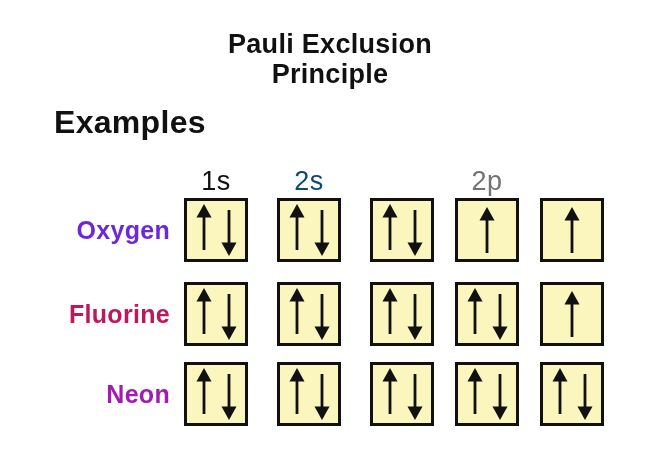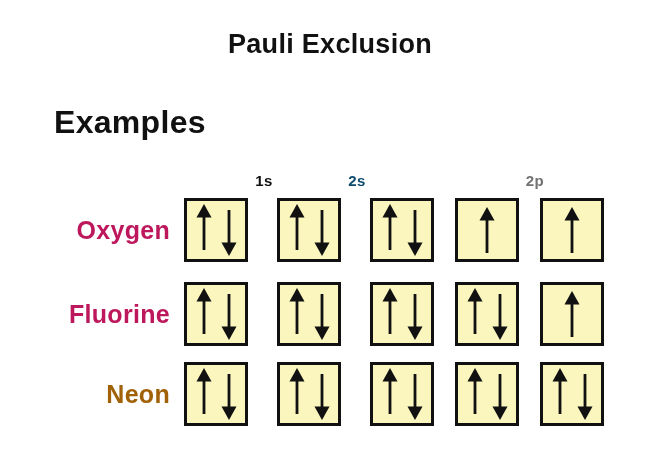--- a/index.html
+++ b/index.html
@@ -32,25 +32,24 @@
     left: 54px;
     top: 104px;
     font-size: 32px;
     font-weight: 700;
     letter-spacing: 0.3px;
   }
   .orb-label {
     position: absolute;
     top: 169px;
     transform: translateX(-50%);
-    font-size: 15px;
-    font-weight: 700;
+    font-size: 27px;
+    font-weight: 400;
     line-height: 24px;
     letter-spacing: 0.5px;
-    margin-left: 48px;
   }
   .row-label {
     position: absolute;
     right: 490px;
     font-size: 25px;
     font-weight: 600;
     line-height: 32px;
     white-space: nowrap;
     letter-spacing: 0.3px;
   }
@@ -68,29 +67,30 @@
   .arrow { display: block; }
   .arrow.off-up { transform: translateY(-3px); }
   .arrow.off-down { transform: translateY(3px); }
 </style>
 </head>
 <body>
 
 <div class="canvas">
   <div class="title">
     <div>Pauli Exclusion</div>
+    <div>Principle</div>
   </div>
   <div class="examples">Examples</div>
   <div id="labels">
       <div class="orb-label" style="left: 216px; color: rgb(17, 17, 17);">1s</div>
       <div class="orb-label" style="left: 309px; color: #0c4a6e;">2s</div>
       <div class="orb-label" style="left: 487px; color: #737373;">2p</div>
     </div>
   <div id="grid">
-      <div class="row-label" style="top: 214px; color: #be185d;">Oxygen</div>
+      <div class="row-label" style="top: 214px; color: #6d28d9;">Oxygen</div>
       <div class="box" style="left: 184px; top: 198px; background: rgb(250, 246, 190); border-color: rgb(17, 17, 17);">
         <svg viewBox="0 0 16 46" width="16" height="46" class="arrow off-up">
           <polygon points="8,0 15.5,13.5 0.5,13.5" fill="#111111"></polygon>
           <rect x="6.6" y="9" width="2.8" height="37" fill="#111111"></rect>
         </svg>
         <svg viewBox="0 0 16 46" width="16" height="46" class="arrow off-down">
           <polygon points="8,46 15.5,32.5 0.5,32.5" fill="#111111"></polygon>
           <rect x="6.6" y="0" width="2.8" height="37" fill="#111111"></rect>
         </svg>
       </div>
@@ -166,21 +166,21 @@
           <polygon points="8,46 15.5,32.5 0.5,32.5" fill="#111111"></polygon>
           <rect x="6.6" y="0" width="2.8" height="37" fill="#111111"></rect>
         </svg>
       </div>
       <div class="box" style="left: 540px; top: 282px; background: rgb(250, 246, 190); border-color: rgb(17, 17, 17);">
         <svg viewBox="0 0 16 46" width="16" height="46" class="arrow">
           <polygon points="8,0 15.5,13.5 0.5,13.5" fill="#111111"></polygon>
           <rect x="6.6" y="9" width="2.8" height="37" fill="#111111"></rect>
         </svg>
       </div>
-      <div class="row-label" style="top: 378px; color: #a16207;">Neon</div>
+      <div class="row-label" style="top: 378px; color: #a21caf;">Neon</div>
       <div class="box" style="left: 184px; top: 362px; background: rgb(250, 246, 190); border-color: rgb(17, 17, 17);">
         <svg viewBox="0 0 16 46" width="16" height="46" class="arrow off-up">
           <polygon points="8,0 15.5,13.5 0.5,13.5" fill="#111111"></polygon>
           <rect x="6.6" y="9" width="2.8" height="37" fill="#111111"></rect>
         </svg>
         <svg viewBox="0 0 16 46" width="16" height="46" class="arrow off-down">
           <polygon points="8,46 15.5,32.5 0.5,32.5" fill="#111111"></polygon>
           <rect x="6.6" y="0" width="2.8" height="37" fill="#111111"></rect>
         </svg>
       </div>

